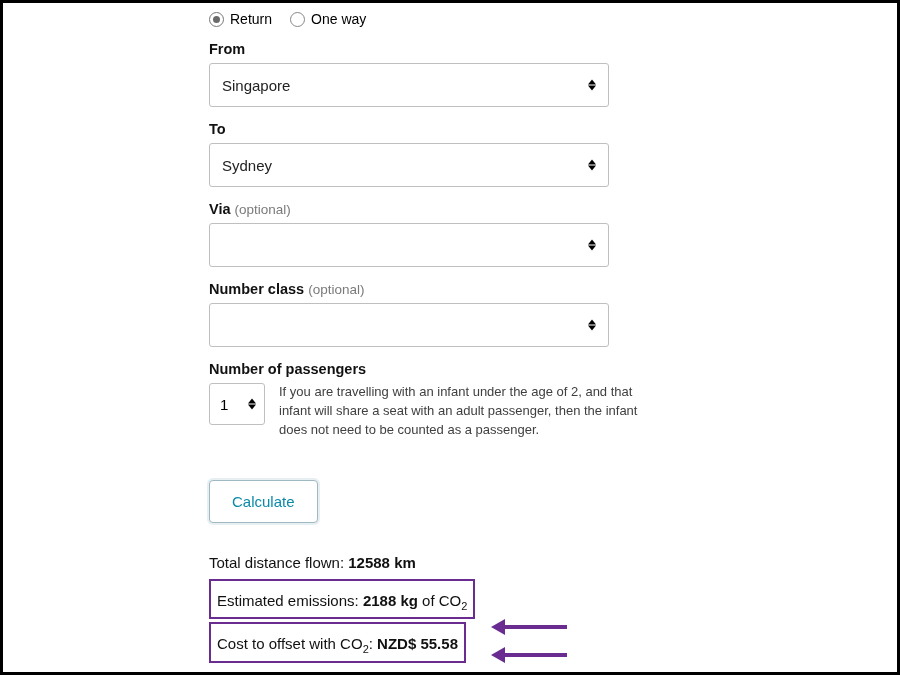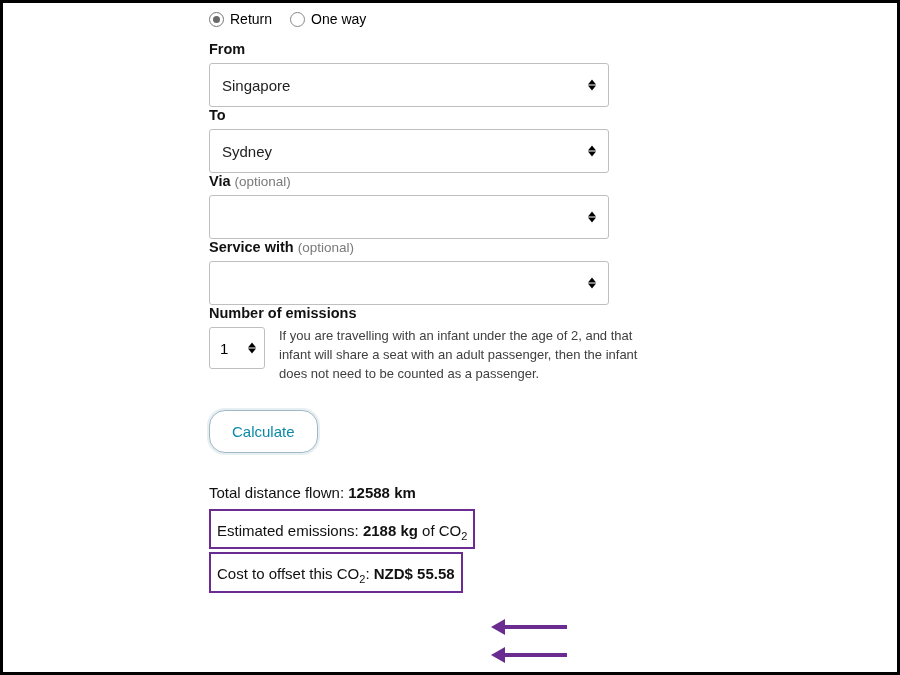--- a/index.html
+++ b/index.html
@@ -41,21 +41,21 @@
     }
     .radio-outer.selected {
       border-color: #777;
     }
     .radio-inner {
       width: 7px;
       height: 7px;
       border-radius: 50%;
       background: #6a6a6a;
     }
-    .field-group { }
+    .field-group { margin-bottom: 14px; }
     .field-label {
       font-weight: 700;
       font-size: 14.5px;
       color: #111;
       margin-bottom: 6px;
       display: block;
     }
     .optional {
       font-weight: 400;
       color: #7a7a7a;
@@ -112,21 +112,21 @@
     .passengers-note {
       font-size: 13px;
       color: #404040;
       line-height: 1.45;
       max-width: 360px;
     }
     .calculate-btn {
       margin-top: 26px;
       padding: 12px 22px;
       border: 1.5px solid #9fb9c4;
-      border-radius: 16px;
+      border-radius: 4px;
       background: #fff;
       color: #0a8aa8;
       font-size: 15px;
       font-weight: 500;
       cursor: pointer;
       box-shadow: 0 0 0 2px rgba(160,190,205,0.25);
     }
     .results {
       margin-top: 28px;
       font-size: 15px;
@@ -210,33 +210,33 @@
       <span></span>
       <span class="select-arrows">
         <span class="arrow-up"></span>
           <span class="arrow-down"></span>
       </span>
     </div>
   </div>
 
   <div class="field-group">
     <label class="field-label">
-      <span>Service with</span> <span class="optional">(optional)</span>
+      <span>Number class</span> <span class="optional">(optional)</span>
     </label>
     <div class="select-box">
       <span></span>
       <span class="select-arrows">
         <span class="arrow-up"></span>
           <span class="arrow-down"></span>
       </span>
     </div>
   </div>
 
   <div class="field-group">
-    <label class="field-label">Number of emissions</label>
+    <label class="field-label">Number of passengers</label>
     <div class="passengers-row">
       <div class="passengers-select">
         <span>1</span>
         <span class="select-arrows" style="right:8px;">
           <span class="arrow-up"></span>
             <span class="arrow-down"></span>
         </span>
       </div>
       <div class="passengers-note">If you are travelling with an infant under the age of 2, and that infant will share a seat with an adult passenger, then the infant does not need to be counted as a passenger.</div>
     </div>
@@ -246,20 +246,20 @@
 
   <div class="results">
     <div class="result-line">
       <span>Total distance flown: </span><span class="bold">12588 km</span>
     </div>
     <div class="result-boxed">
       <span>Estimated emissions: </span><span class="bold">2188 kg</span><span> of CO</span><span class="sub2">2</span>
     </div>
     <br>
     <div class="result-boxed">
-      <span>Cost to offset this CO</span><span class="sub2">2</span><span>: </span><span class="bold">NZD$ 55.58</span>
+      <span>Cost to offset with CO</span><span class="sub2">2</span><span>: </span><span class="bold">NZD$ 55.58</span>
     </div>
   </div>
 
 </div>
 
 <div class="annotation-arrow" style="left:500px; top:622px;"></div>
 <div class="annotation-arrow" style="left:500px; top:650px;"></div>
 
 </body></html>

